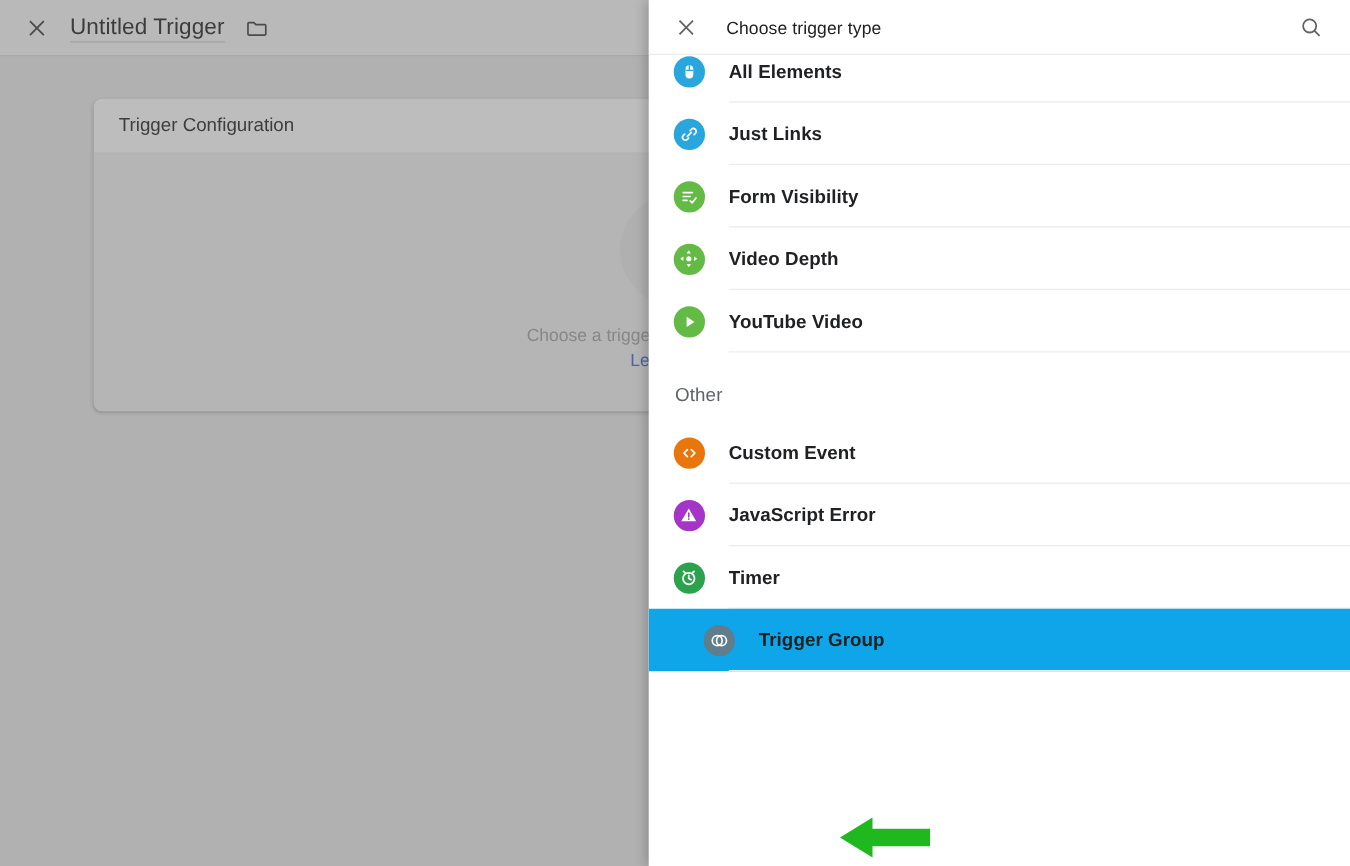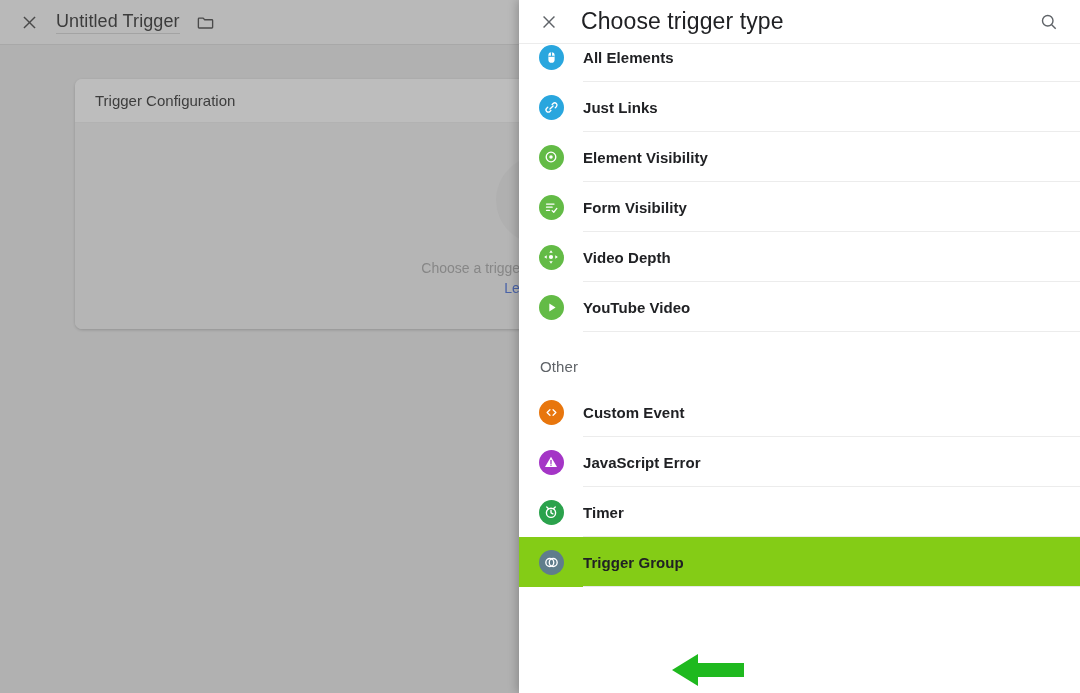--- a/index.html
+++ b/index.html
@@ -81,21 +81,21 @@
     background: #fff;
     position: relative; z-index: 3;
   }
   .panel-close {
     width: 36px; height: 36px; margin-left: 12px;
     display: flex; align-items: center; justify-content: center;
     color: #5f6368; cursor: pointer;
   }
   .panel-title {
     margin-left: 14px;
-    font-size: 23px; color: #202124; letter-spacing: .1px;
+    font-size: 14px; color: #202124; letter-spacing: .1px;
   }
   .panel-search {
     margin-left: auto; margin-right: 14px;
     width: 34px; height: 34px;
     display: flex; align-items: center; justify-content: center;
     color: #5f6368; cursor: pointer;
   }
 
   .panel-list {
     flex: 1 1 auto; overflow: hidden; position: relative;
@@ -120,21 +120,21 @@
   }
   .row .row-label {
     font-size: 15px; color: #202124;
     font-weight: 700;
     letter-spacing: .05px;
   }
   .row .row-sep {
     position: absolute; left: 64px; right: 0; bottom: 0;
     height: 1px; background: #ececec;
   }
-  .row.highlight { background: #84cc16; }
+  .row.highlight { background: #0ea5e9; padding-left: 24px; }
   .row.highlight .row-sep { background: #e6e8e9; }
 
   .cicon {
     width: 25px; height: 25px; border-radius: 50%;
     display: flex; align-items: center; justify-content: center;
     color: #fff;
   }
 
   
   .arrow-annot {
@@ -223,32 +223,20 @@
                 <path d="M11 16.8l-1.6 1.6a3.6 3.6 0 0 1-5.1-5.1L6 11.7"></path>
               </svg>
             </div>
           </div>
           <div class="row-label">Just Links</div>
           <div class="row-sep"></div>
         </div>
         <div class="row">
           <div class="icon-wrap">
             <div class="cicon" style="background: rgb(99, 187, 70);">
-              <svg width="16" height="16" viewBox="0 0 24 24">
-                <circle cx="12" cy="12" r="7.2" fill="none" stroke="#fff" stroke-width="2"></circle>
-                <circle cx="12" cy="12" r="2.6" fill="#fff"></circle>
-              </svg>
-            </div>
-          </div>
-          <div class="row-label">Element Visibility</div>
-          <div class="row-sep"></div>
-        </div>
-        <div class="row">
-          <div class="icon-wrap">
-            <div class="cicon" style="background: rgb(99, 187, 70);">
               <svg width="15" height="15" viewBox="0 0 24 24" fill="none" stroke="#fff" stroke-width="2.1" stroke-linecap="round" stroke-linejoin="round">
                 <line x1="4" y1="6.5" x2="16" y2="6.5"></line>
                 <line x1="4" y1="11.5" x2="13" y2="11.5"></line>
                 <line x1="4" y1="16.5" x2="9" y2="16.5"></line>
                 <polyline points="13,17 15.6,19.6 20.5,13.5"></polyline>
               </svg>
             </div>
           </div>
           <div class="row-label">Form Visibility</div>
           <div class="row-sep"></div>

